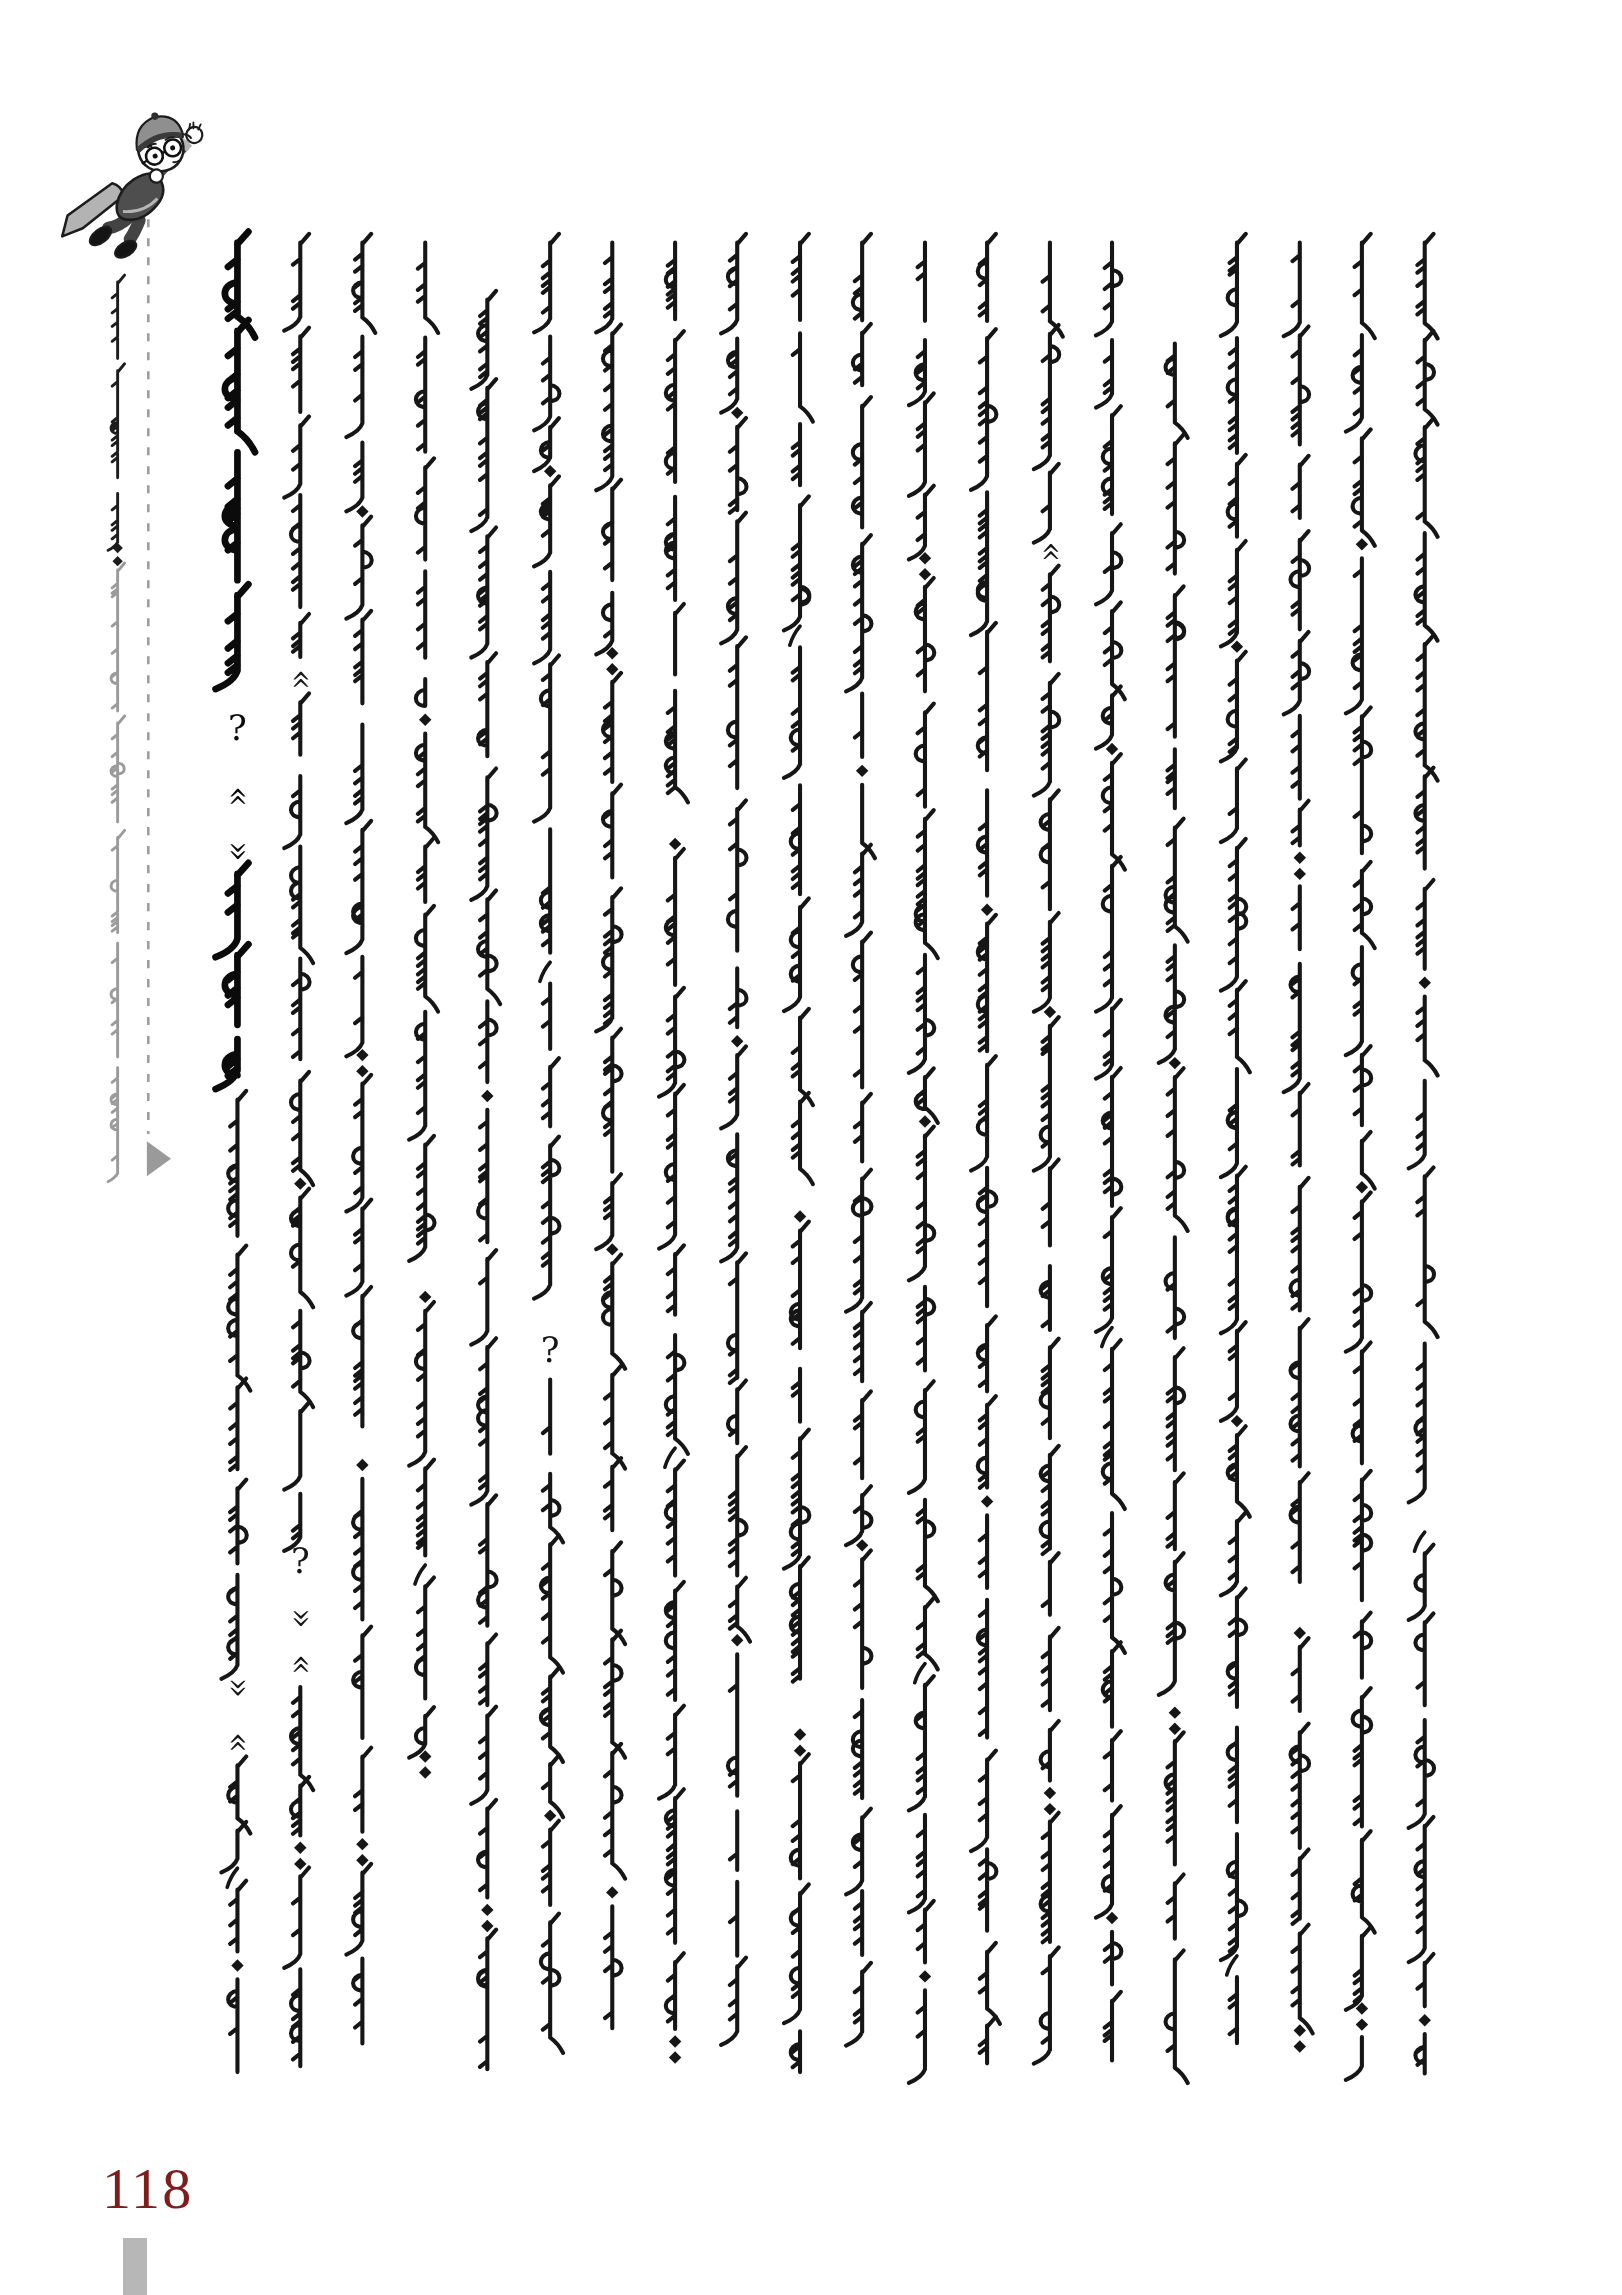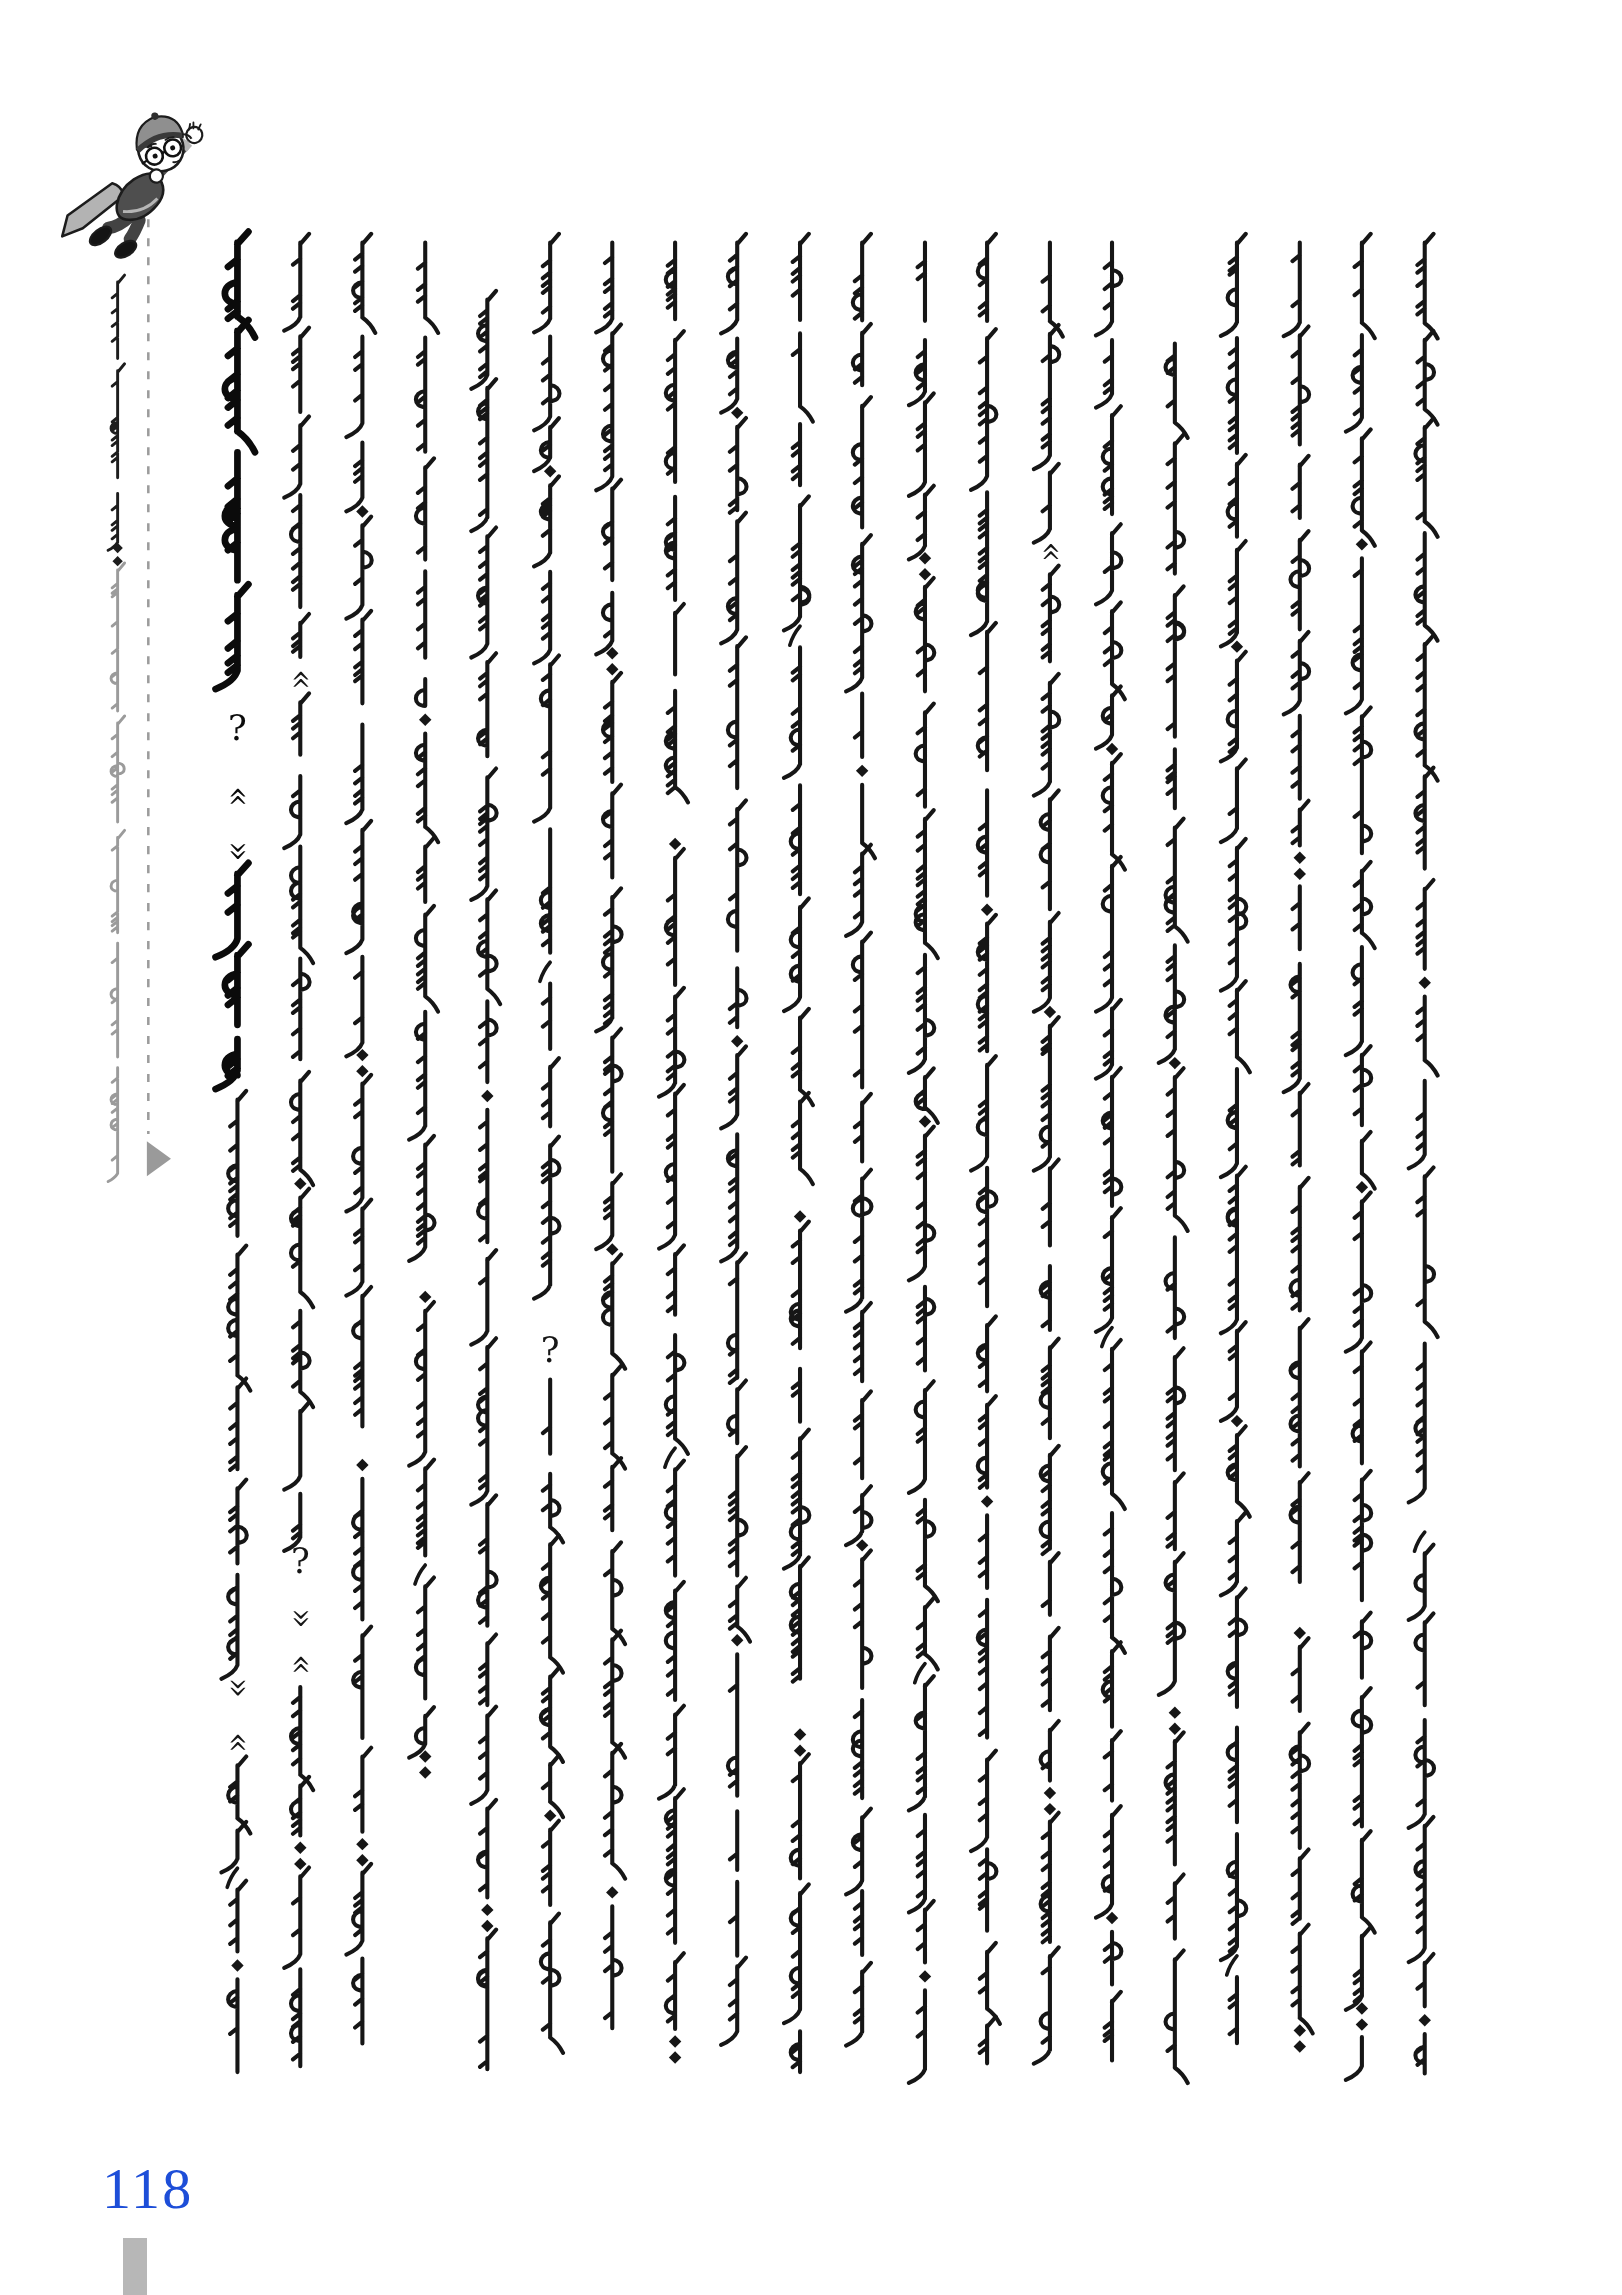--- a/index.html
+++ b/index.html
@@ -10,21 +10,21 @@
     overflow:hidden;
     font-family:"Liberation Serif", serif;
   }
   .page svg.canvas{position:absolute;left:0;top:0;}
   .pagenum{
     position:absolute;
     left:102px;top:2160px;
     font-family:"Liberation Serif", serif;
     font-size:58px;
     letter-spacing:2.2px;
-    color:#1d4ed8;
+    color:#7f1d1d;
     line-height:1;
   }
   .footbar{
     position:absolute;
     left:123px;top:2238px;
     width:24px;height:58px;
   }
 </style>
 </head>
 <body>

